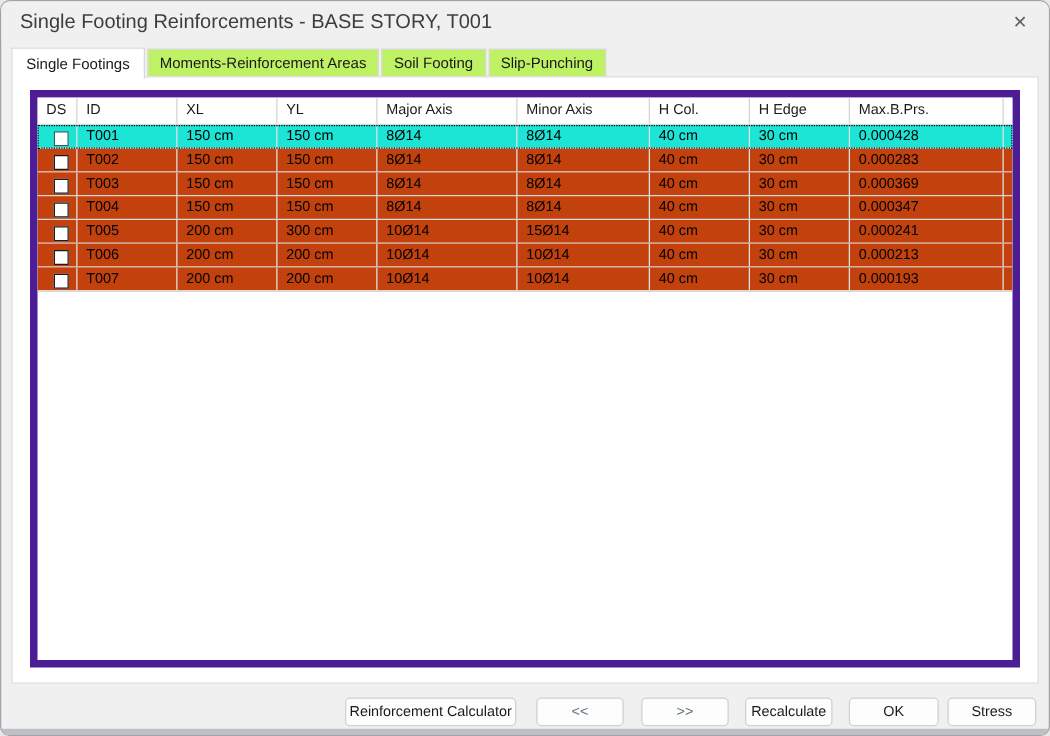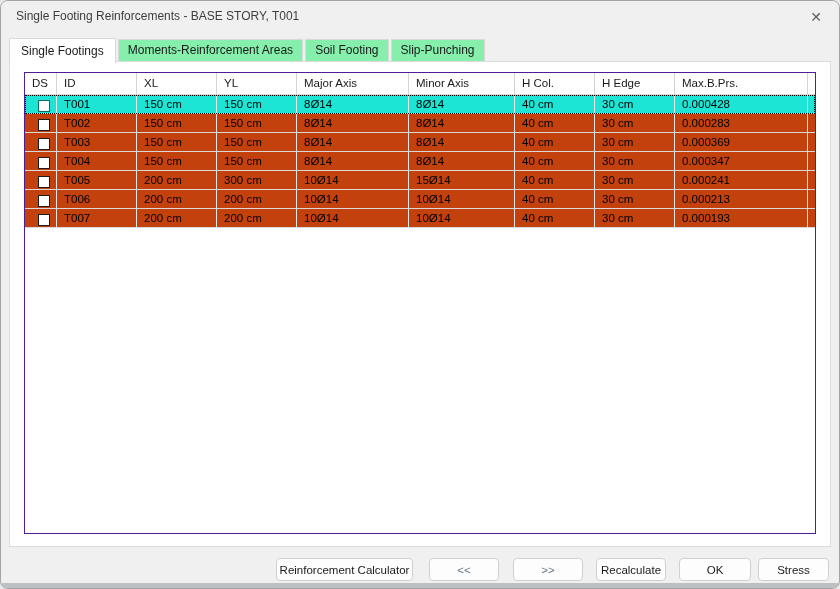--- a/index.html
+++ b/index.html
@@ -7,40 +7,40 @@
   .window {
     position:relative; width:840px; height:589px;
     background:#f0f0f0; border:1px solid #a3a3a3; border-radius:8px;
     overflow:hidden;
   }
   .window::after { content:""; position:absolute; left:0; right:0; bottom:0; height:5px;
     background:#bcbfc3; border-radius:0 0 8px 8px; }
 
   
   .titlebar { position:absolute; left:0; top:0; right:0; height:32px; background:#f0f0f0; }
-  .title { position:absolute; left:15px; top:8px; font-size:12px; color:#3d3d3d; }
+  .title { position:absolute; left:15px; top:8px; font-size:16px; color:#3d3d3d; }
   .close-btn { position:absolute; right:10px; top:5px; width:26px; height:22px;
     display:flex; align-items:center; justify-content:center;
     font-size:14px; color:#5f5f5f; cursor:default; }
 
   
   .tabstrip { position:absolute; left:8px; top:37px; right:8px; display:flex; align-items:center; }
-  .tab { font-size:12px; color:#1a1a1a; background:#86efac;
+  .tab { font-size:12px; color:#1a1a1a; background:#bef264;
     border:1px solid #d9d9d9; border-bottom:none;
     padding:3px 9px 4px 9px; margin-right:2px; position:relative; }
   .tab.active { background:#ffffff; padding:5px 11px 5px 11px; margin-bottom:-1px; z-index:3;
     border:1px solid #d9d9d9; border-bottom:none; }
 
   
   .tabpage { position:absolute; left:8px; right:8px; top:60px; bottom:41px;
     background:#ffffff; border:1px solid #dcdcdc; z-index:1; }
 
   
   .listview { position:absolute; left:14px; right:14px; top:10px; bottom:12px;
-    background:#ffffff; border:1px solid #4c1d95; overflow:hidden; }
+    background:#ffffff; border:6px solid #4c1d95; overflow:hidden; }
   .lv-header { display:flex; height:22px; border-bottom:1px solid #d9d9d9; background:#ffffff; }
   .hcell { font-size:11.5px; color:#1a1a1a; padding:4px 0 0 7px;
     border-right:1px solid #d4d4d4; overflow:hidden; white-space:nowrap; }
   .lv-row { display:flex; height:19px; border-bottom:1px solid #d9d9d9; background:#c2410c; position:relative; }
   .lv-row.selected { background:#1ce5d5; outline:1px dotted #000000; outline-offset:-1px; z-index:2; }
   .cell { font-size:11.5px; color:#000000; padding:3px 0 0 7px;
     border-right:1px solid #e3e3e3; overflow:hidden; white-space:nowrap; }
   .c-ds{width:32px;} .c-id{width:80px;} .c-xl{width:80px;} .c-yl{width:80px;}
   .c-major{width:112px;} .c-minor{width:106px;} .c-hcol{width:80px;} .c-hedge{width:80px;}
   .c-max{flex:1;} .c-sliver{width:4px; border-right:none;}

